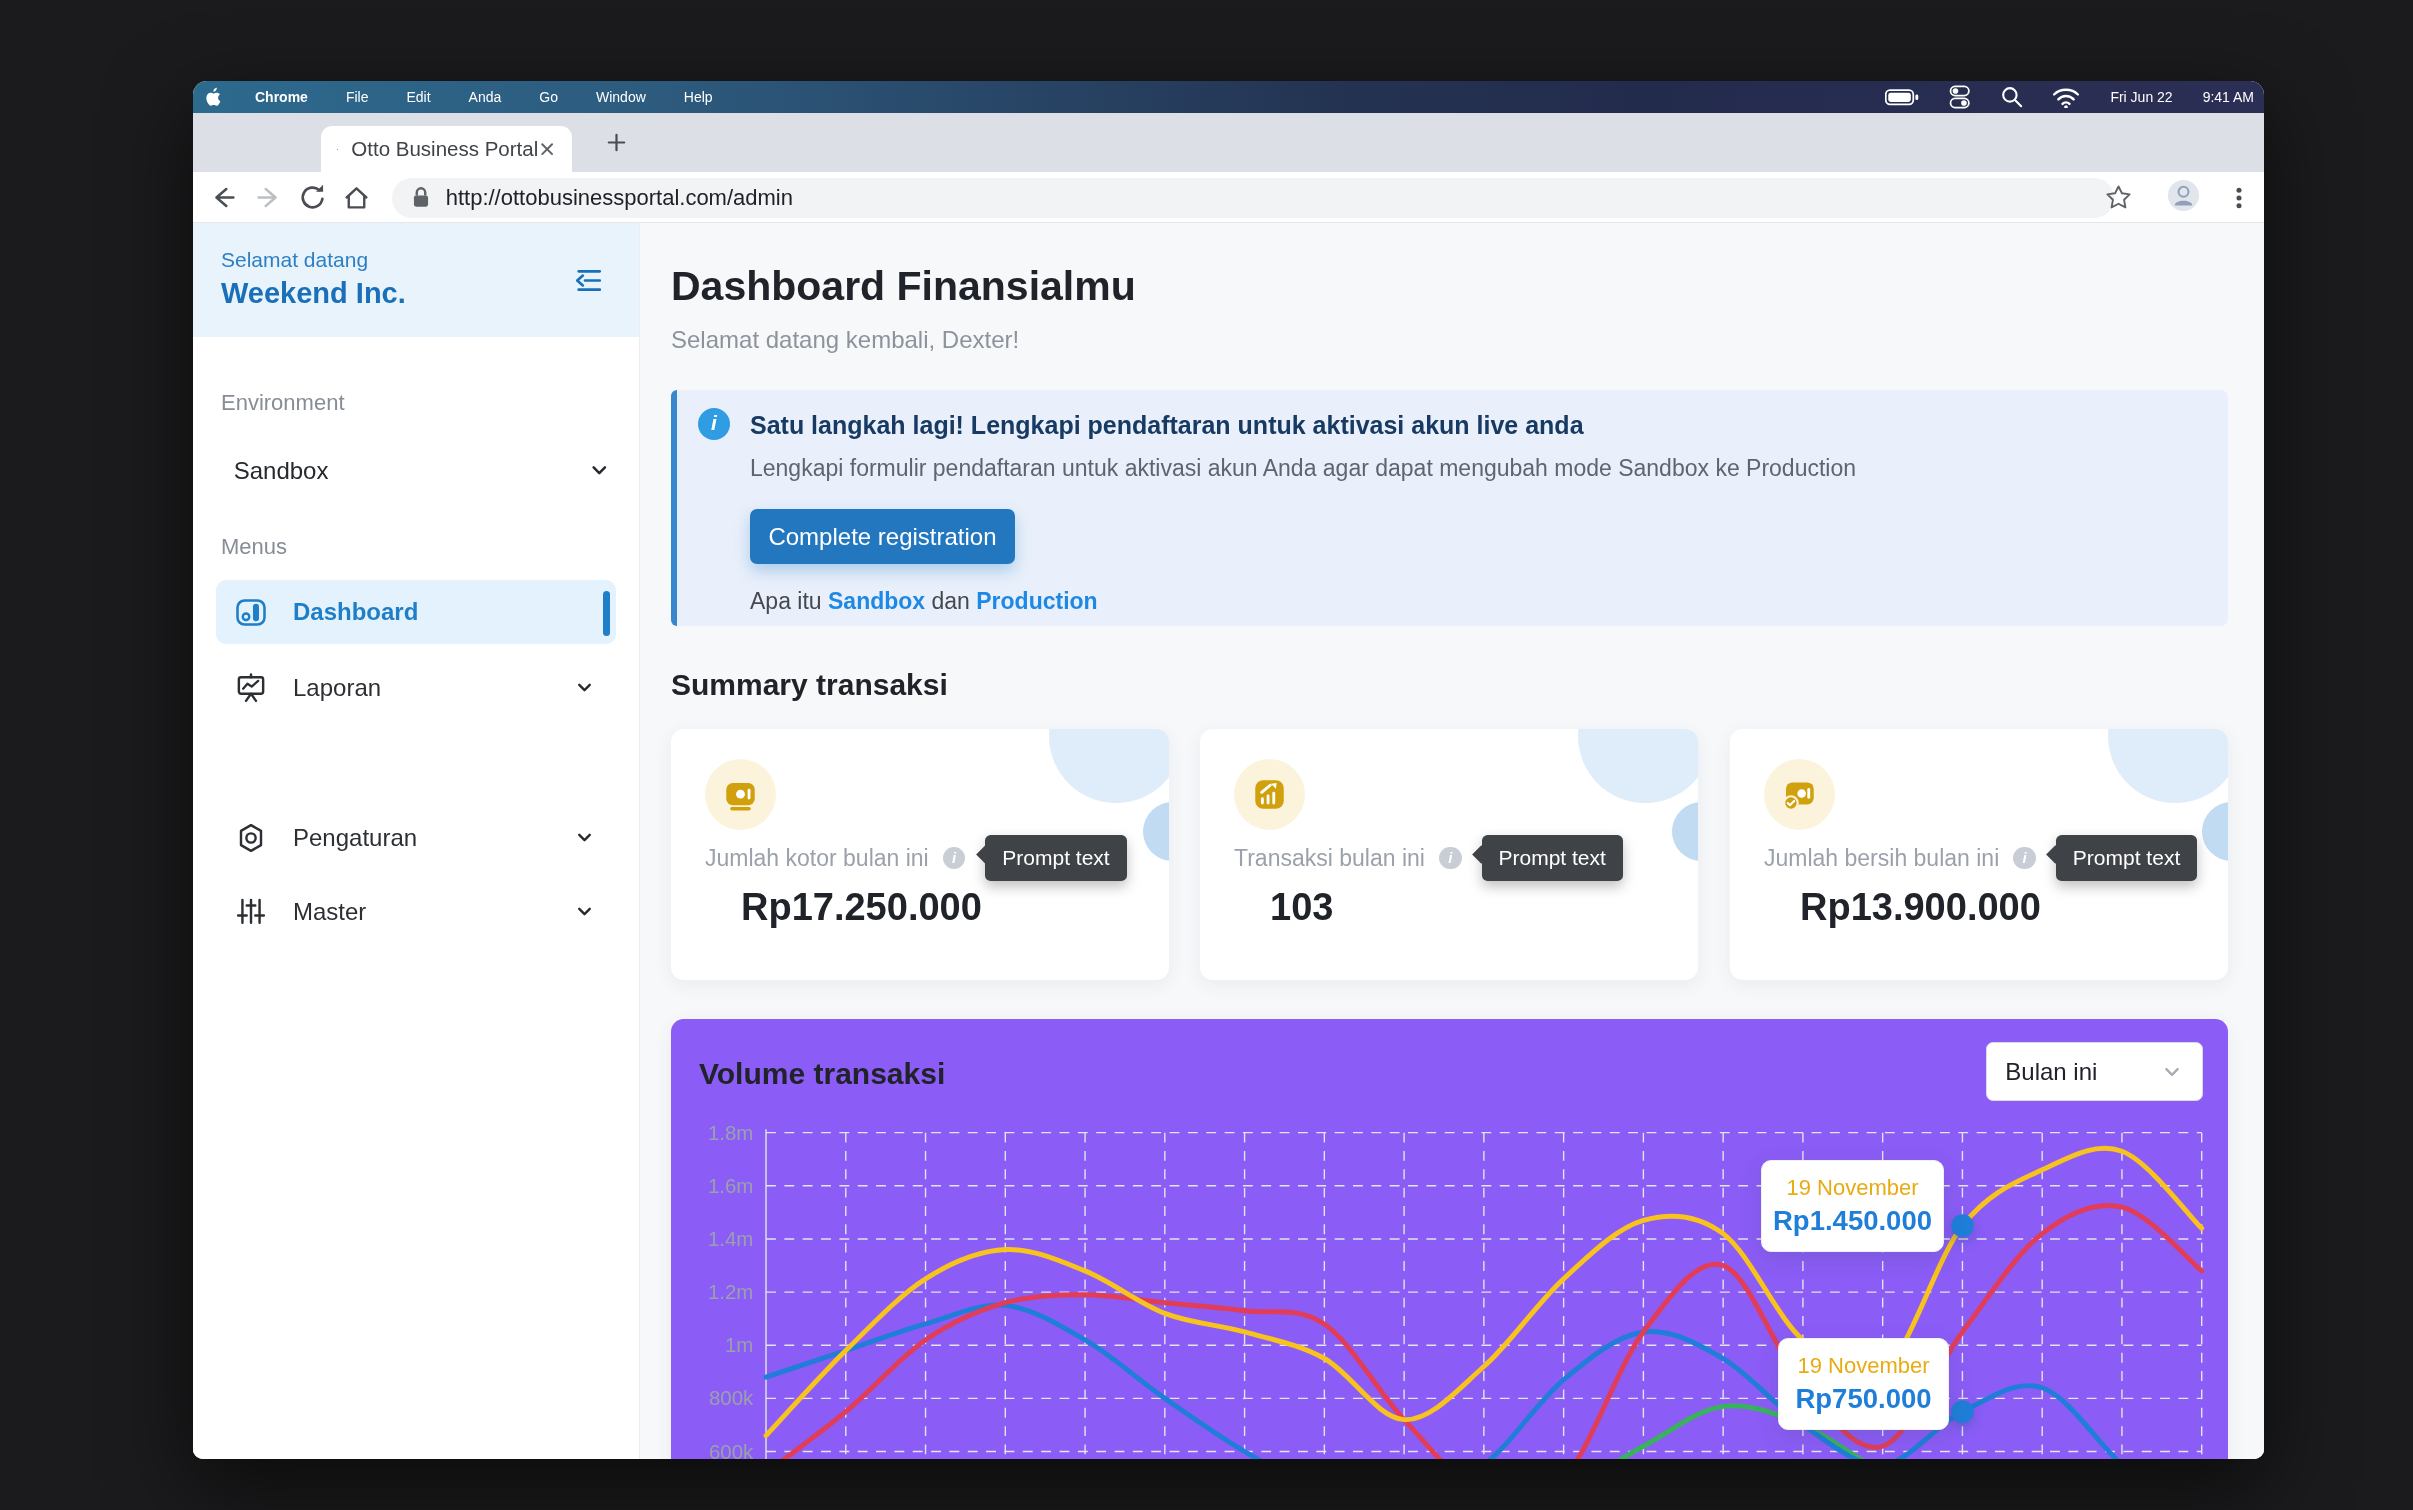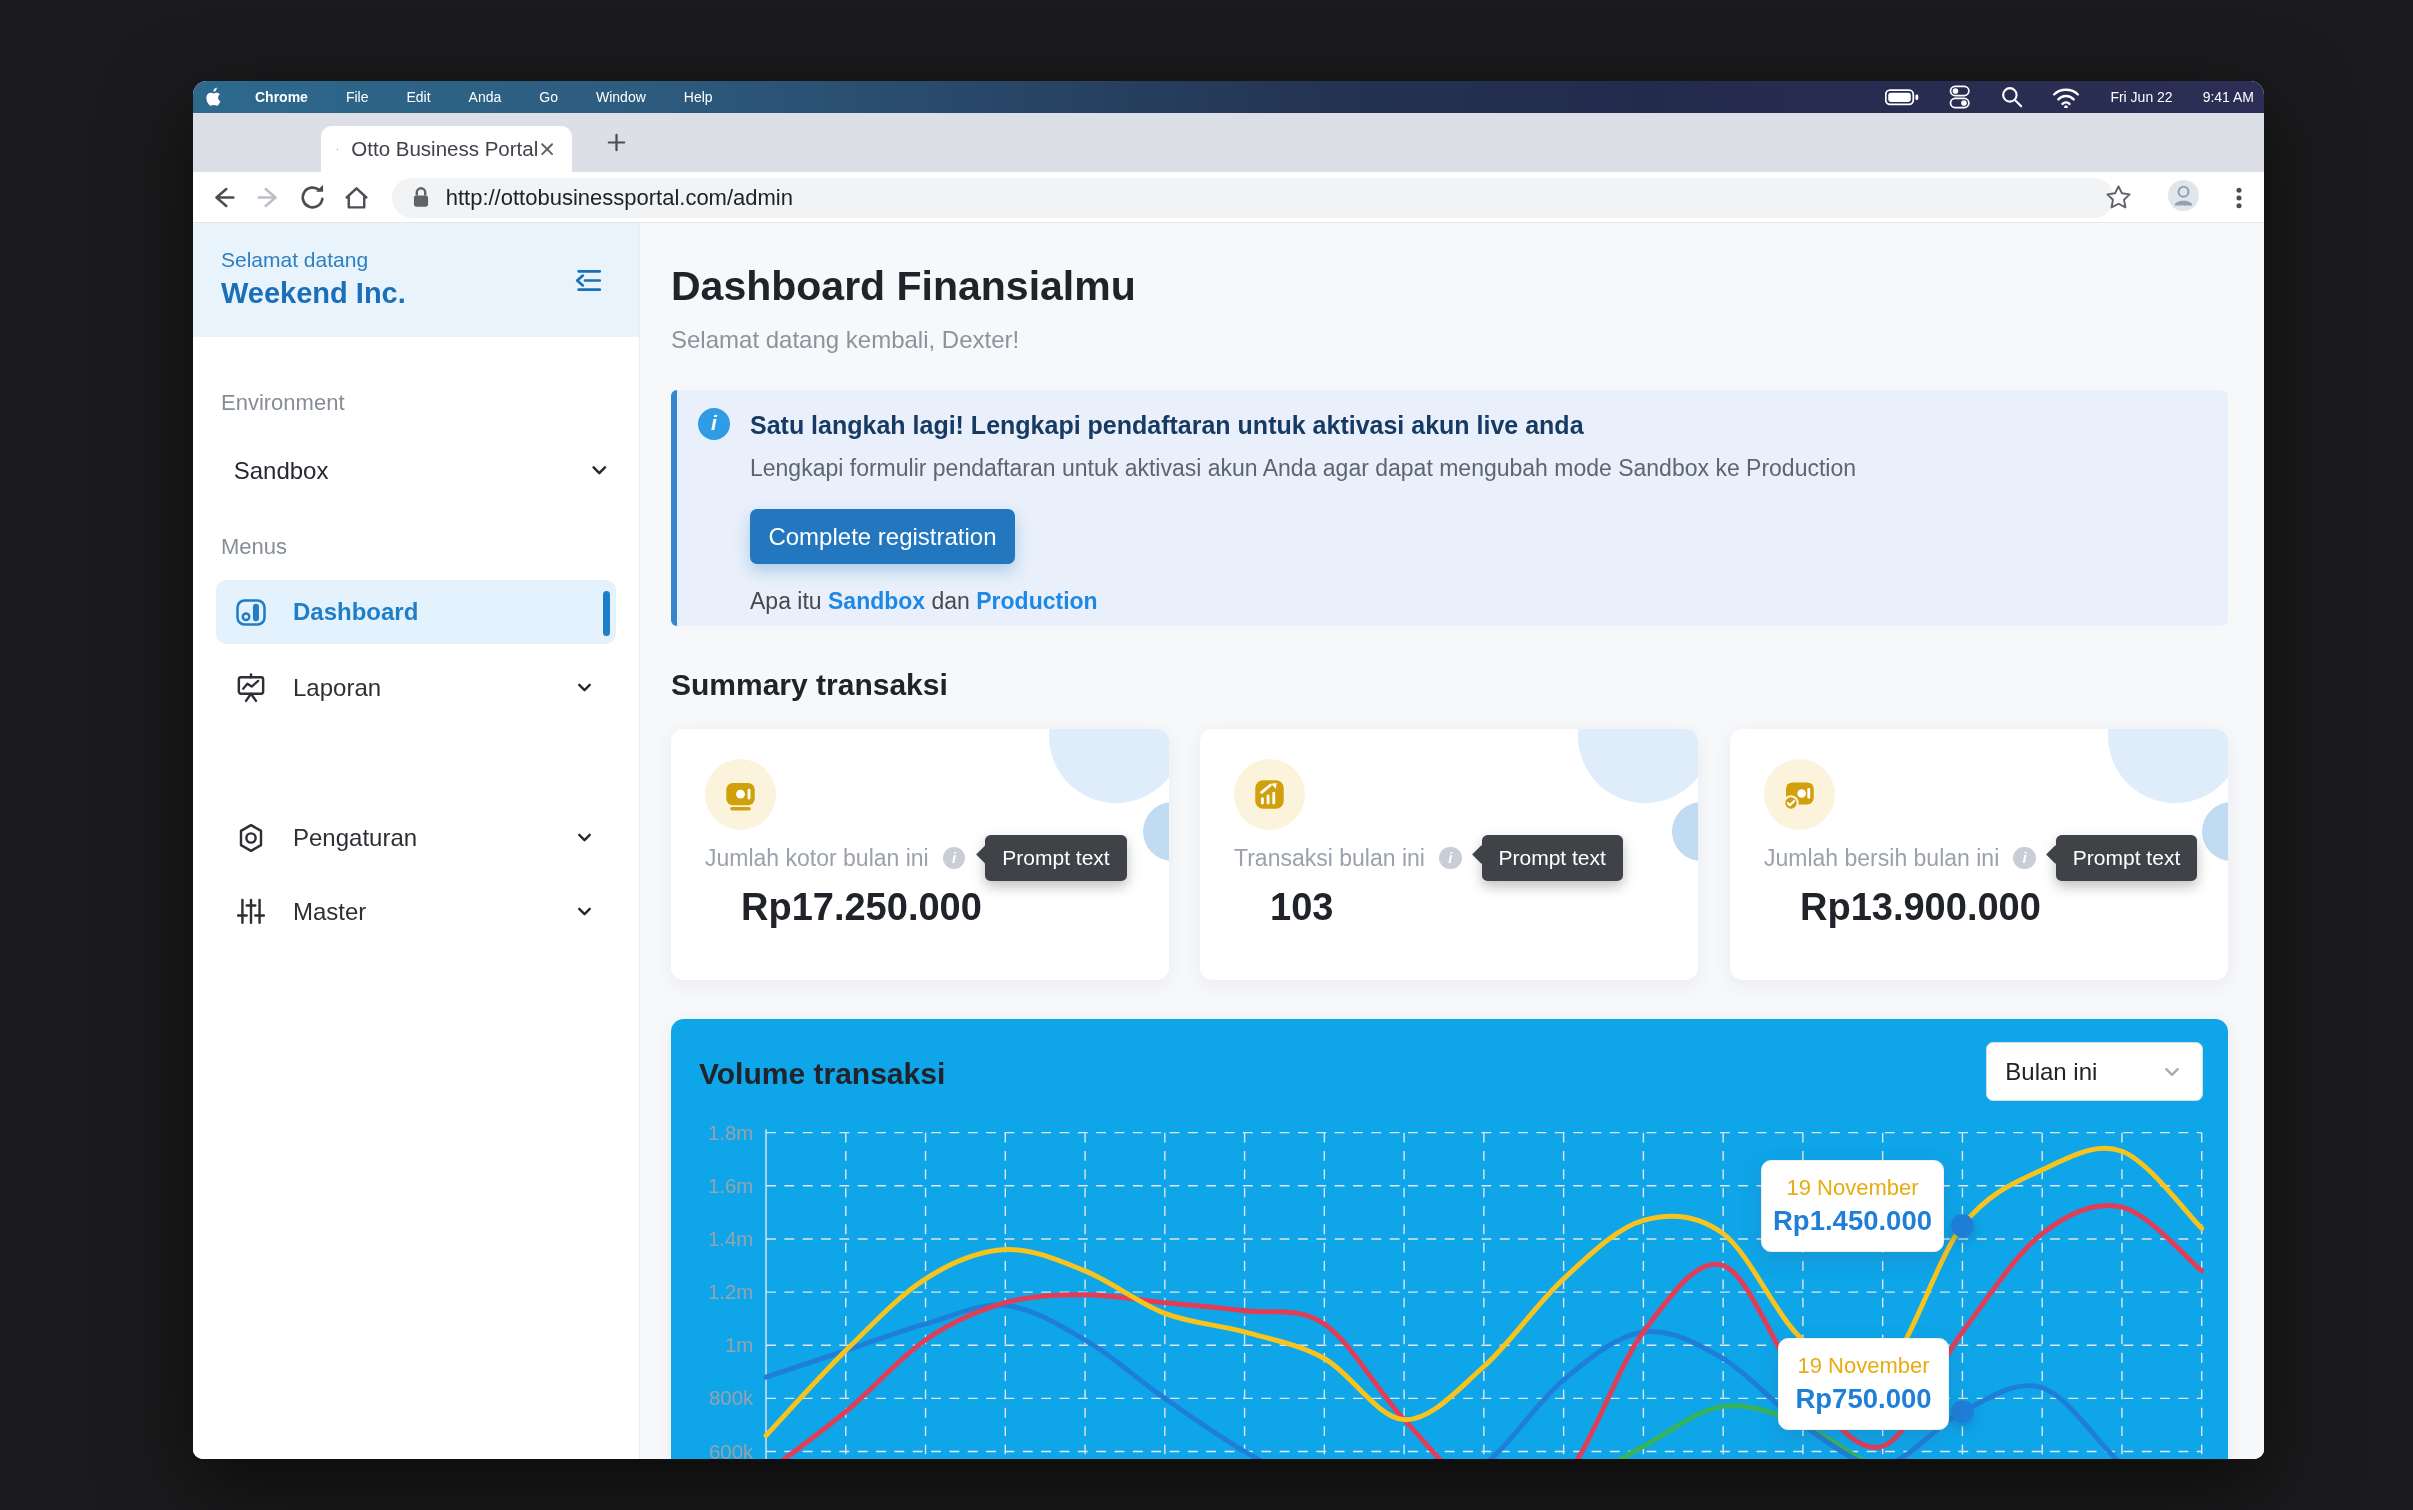--- a/index.html
+++ b/index.html
@@ -87,21 +87,21 @@
   .card-label-row { position:absolute; left:34px; top:110px; height:38px; display:flex; align-items:center; }
   .card-label { font-size:23px; color:#9ba1ab; }
   .info-dot { width:22.6px; height:22.6px; border-radius:50%; background:#c9ced6; margin-left:14px; position:relative; flex:none; }
   .info-dot::after { content:"i"; position:absolute; width:100%; text-align:center; top:2.1px; color:#fff; font-size:15px; font-weight:bold; font-style:italic; }
   .ptooltip { margin-left:20px; position:relative; background:#3f4247; color:#fff; font-size:21px; height:46px;
               display:flex; align-items:center; padding:0 17px; border-radius:5.6px; white-space:nowrap;
               box-shadow:0 5.6px 12.7px rgba(0,0,0,.25); }
   .ptooltip::before { content:""; position:absolute; left:-6.4px; top:12.7px; width:12.7px; height:12.7px; background:#3f4247; transform:rotate(45deg); }
   .card-value { position:absolute; left:34px; top:157px; font-size:38px; font-weight:bold; color:#202329;margin-left:36px; }
 
-  .chart-card { position:absolute; left:31px; top:796px; width:1557px; height:477px; background:#0ea5e9; border-radius:12.7px;
+  .chart-card { position:absolute; left:31px; top:796px; width:1557px; height:477px; background:#8b5cf6; border-radius:12.7px;
                 box-shadow:0 4.2px 18.3px rgba(50,70,100,.07); overflow:hidden; }
   .chart-title { position:absolute; left:28px; top:38px; font-size:30px; font-weight:bold; color:#202329; }
   .dropdown { position:absolute; left:1315px; top:23px; width:217px; height:59px; border:1.4px solid #d8dce2; border-radius:7px;
               background:#fff; display:flex; align-items:center; padding:0 18.3px; }
   .dropdown .dval { font-size:24px; color:#202329; flex:1; }
   .chart-svg { position:absolute; left:28px; top:96px; }
   .ctooltip { position:absolute; background:#fff; border:1.4px solid #eef0f3; border-radius:10px;
               box-shadow:0 7px 21px rgba(60,80,110,.18); text-align:center; }
   .ctooltip .cdate { margin-top:14px; font-size:22px; color:#e8ac13; }
   .ctooltip .cval { margin-top:4.2px; font-size:27.5px; font-weight:bold; color:#1e7ed8; }

